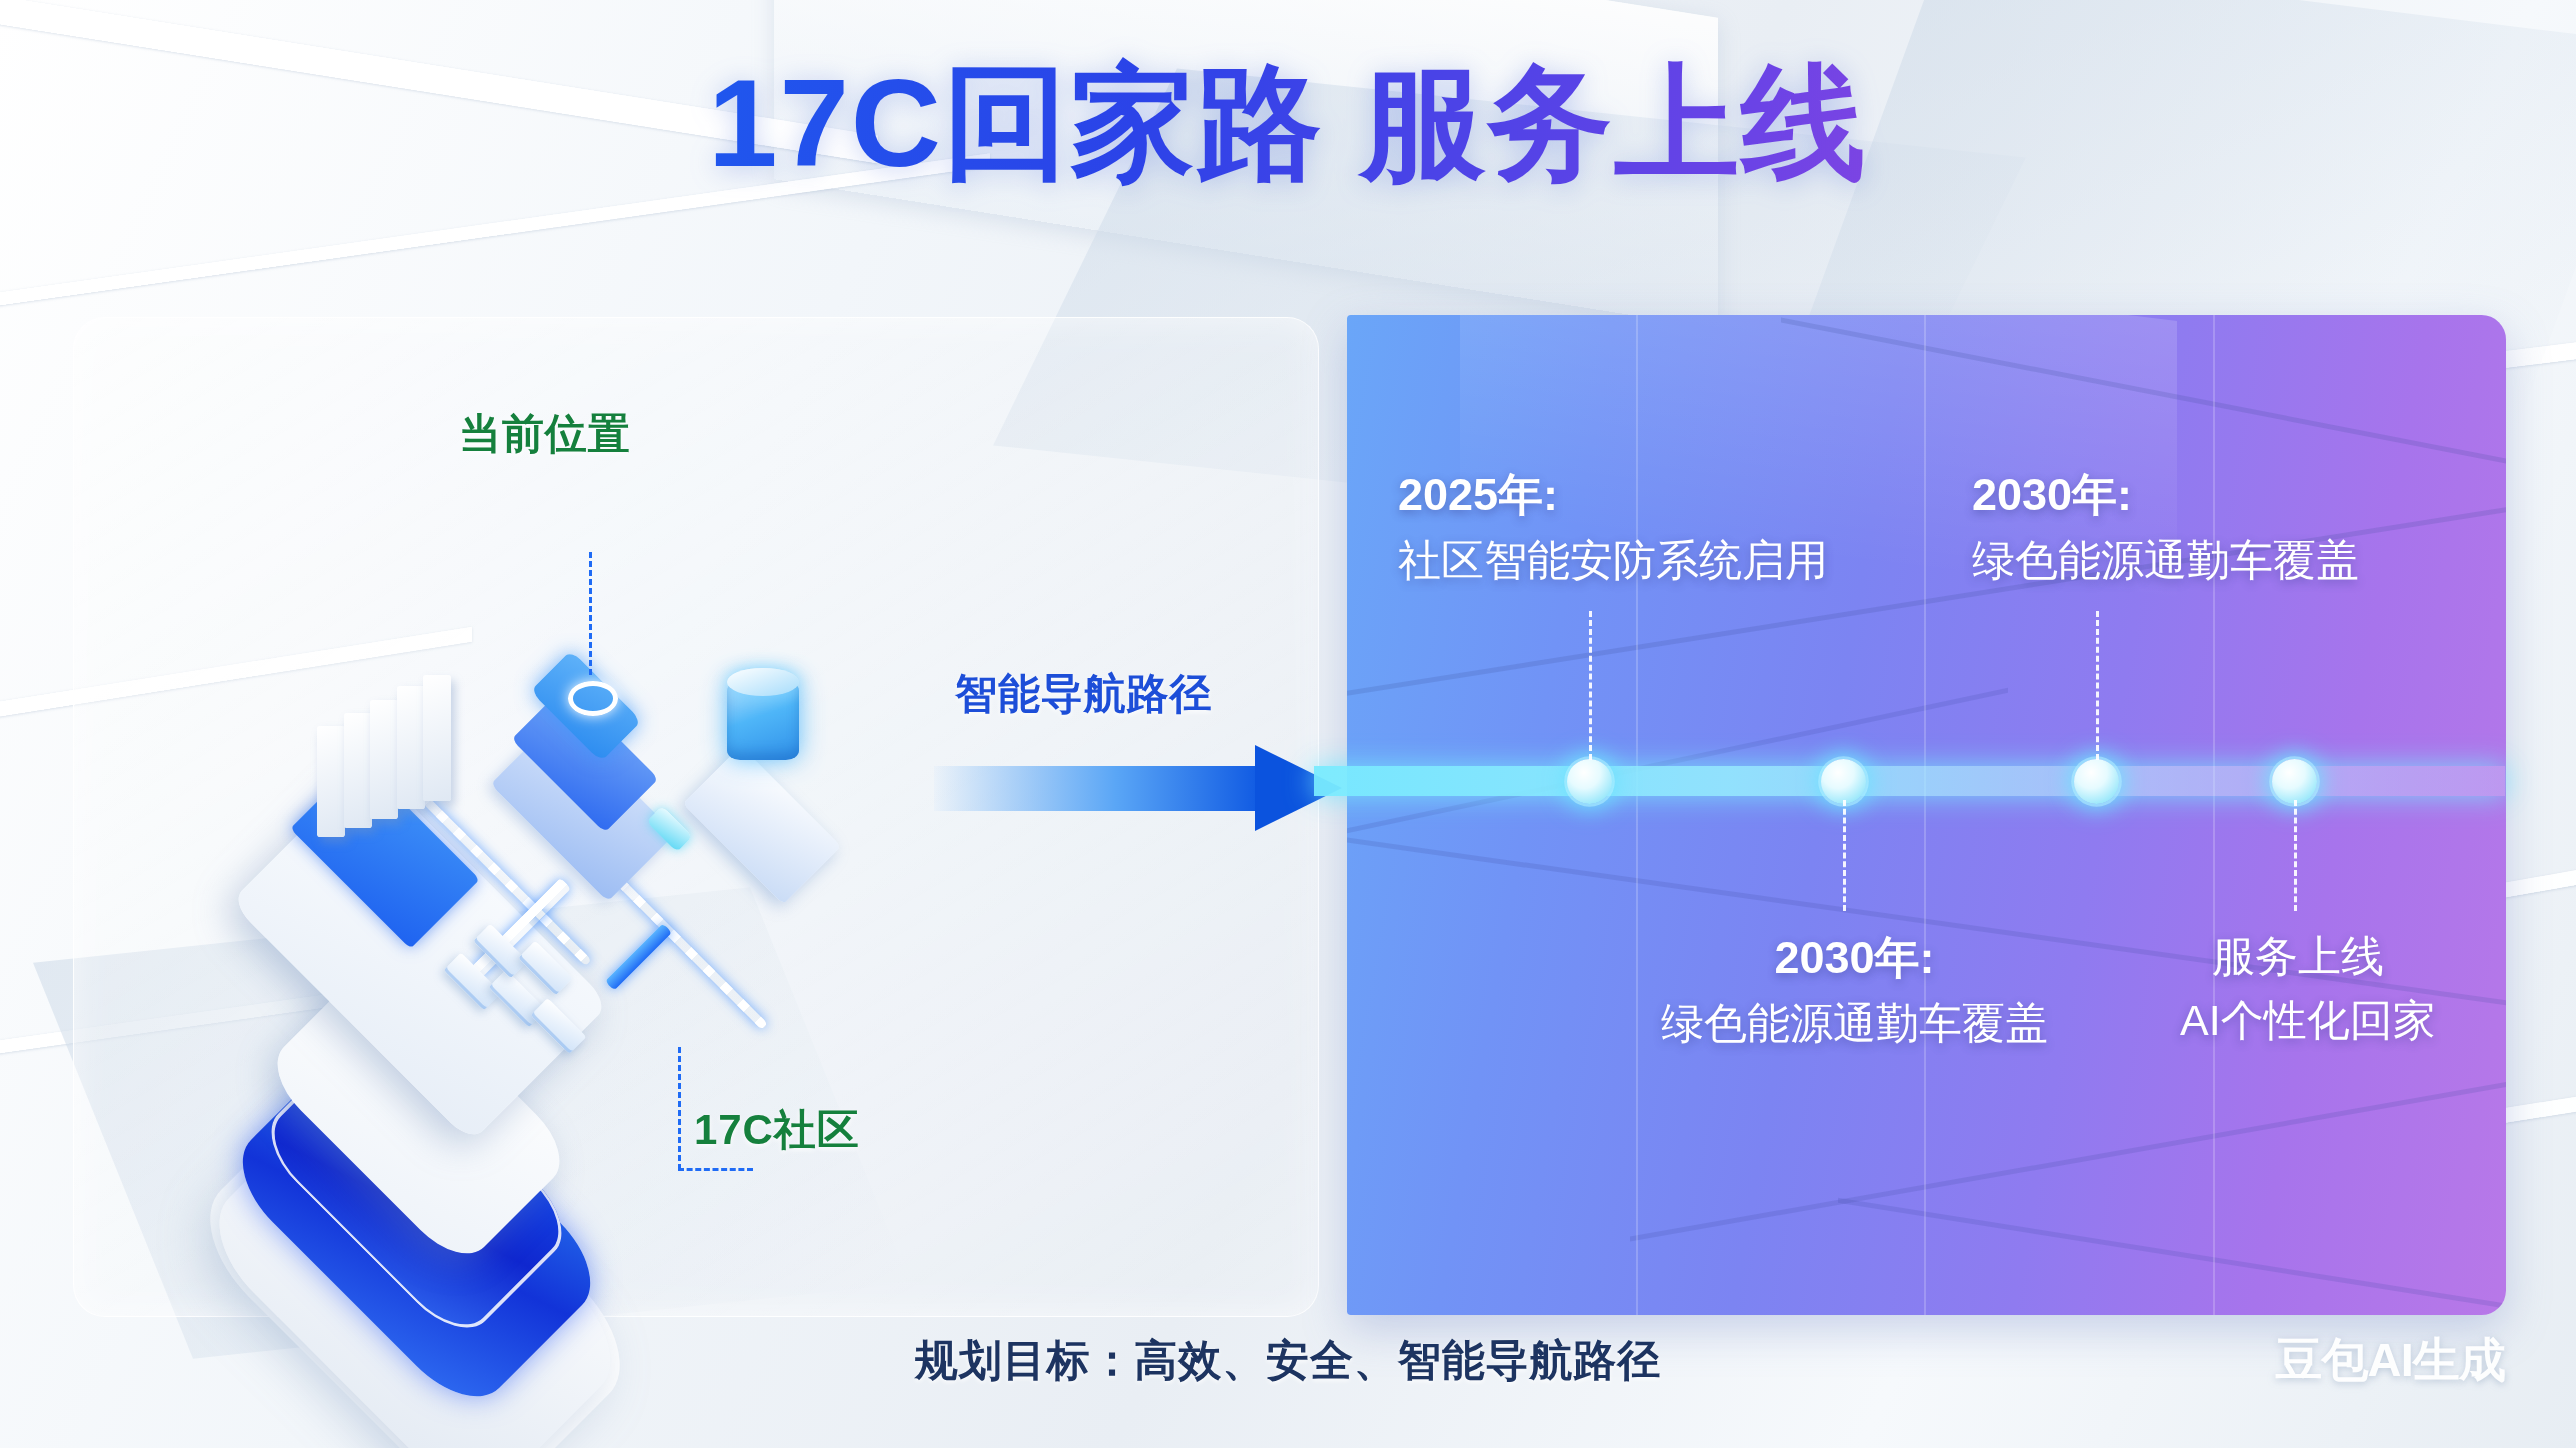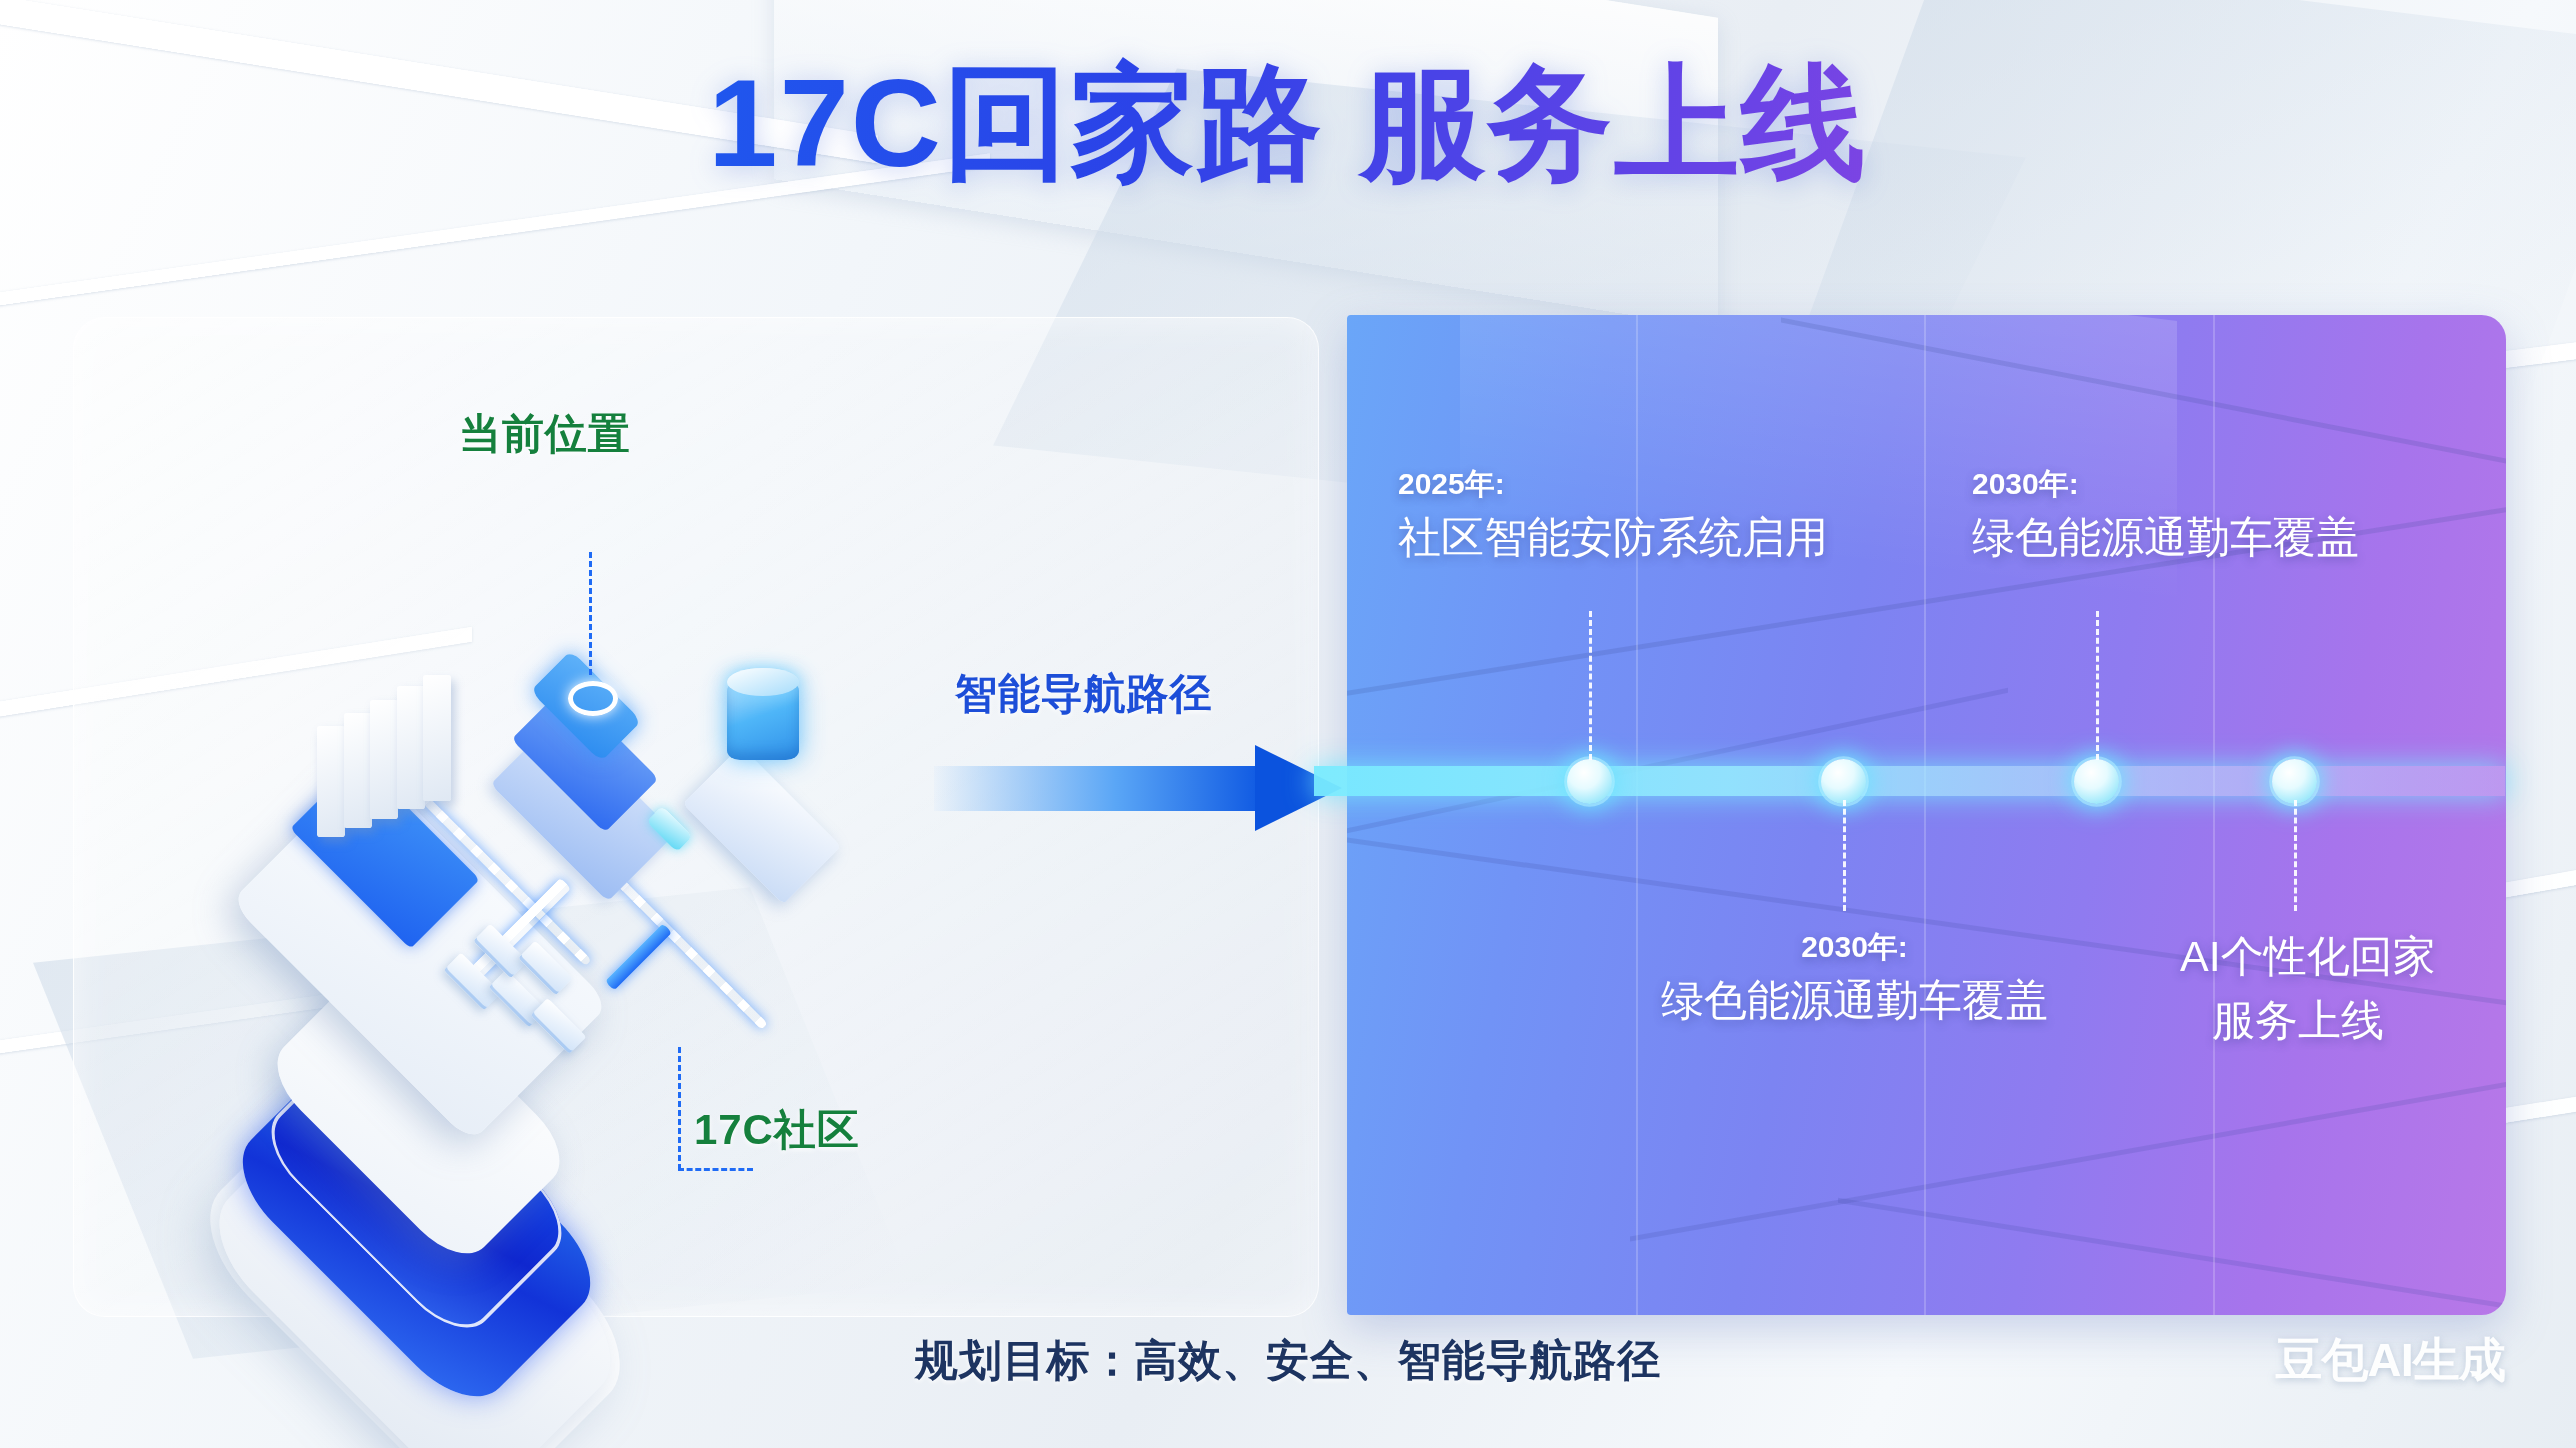--- a/index.html
+++ b/index.html
@@ -155,21 +155,21 @@
                rgba(195,235,255,.55) 70%,rgba(215,230,255,.30) 100%);
     box-shadow:0 0 28px rgba(120,230,255,.85);}
 
   .tl-dot{position:absolute;width:45px;height:45px;border-radius:50%;
     background:radial-gradient(circle at 38% 30%,#ffffff 0%,#e6fbff 38%,#9fe9fb 75%,#74d9f6 100%);
     box-shadow:0 0 22.6px 5.7px rgba(110,225,255,.9),0 0 0 2.8px rgba(255,255,255,.55);}
   .tl-stem{position:absolute;width:0;border-left:3.8px dashed rgba(255,255,255,.92);}
 
   .tl-text{position:absolute;color:#ffffff;font-weight:700;line-height:1.48;
     text-shadow:0 2.8px 9.4px rgba(50,60,140,.45);white-space:nowrap;}
-  .tl-year{font-size:30px;font-weight:700;}
+  .tl-year{font-size:45px;font-weight:700;}
   .tl-desc{font-size:43px;font-weight:400;}
 
   
   #footer{position:absolute;left:0;top:1332px;width:2576px;text-align:center;
     font-size:43px;font-weight:700;color:#1d3461;letter-spacing:0.9px;
     text-shadow:0 1.9px 4.7px rgba(255,255,255,.85);}
   #watermark{position:absolute;right:71px;top:1329px;font-size:47px;font-weight:900;
     color:rgba(255,255,255,.96);letter-spacing:-0.9px;
     text-shadow:0 1.9px 7.5px rgba(150,170,195,.55);}
 </style>
@@ -278,19 +278,19 @@
   <div class="tl-year" style="text-align:center">2030年:</div>
   <div class="tl-desc">绿色能源通勤车覆盖</div>
 </div>
 
 <div class="tl-text" style="left:1972px;top:462px;">
   <div class="tl-year">2030年:</div>
   <div class="tl-desc">绿色能源通勤车覆盖</div>
 </div>
 
 <div class="tl-text" style="left:2180px;top:925px;width:236px;text-align:center;">
+  <div class="tl-desc">服务上线</div>
   <div class="tl-desc">AI个性化回家</div>
-  <div class="tl-desc">服务上线</div>
 </div>
 
 <div id="footer">规划目标：高效、安全、智能导航路径</div>
 <div id="watermark">豆包AI生成</div>
 
 
 </body></html>

